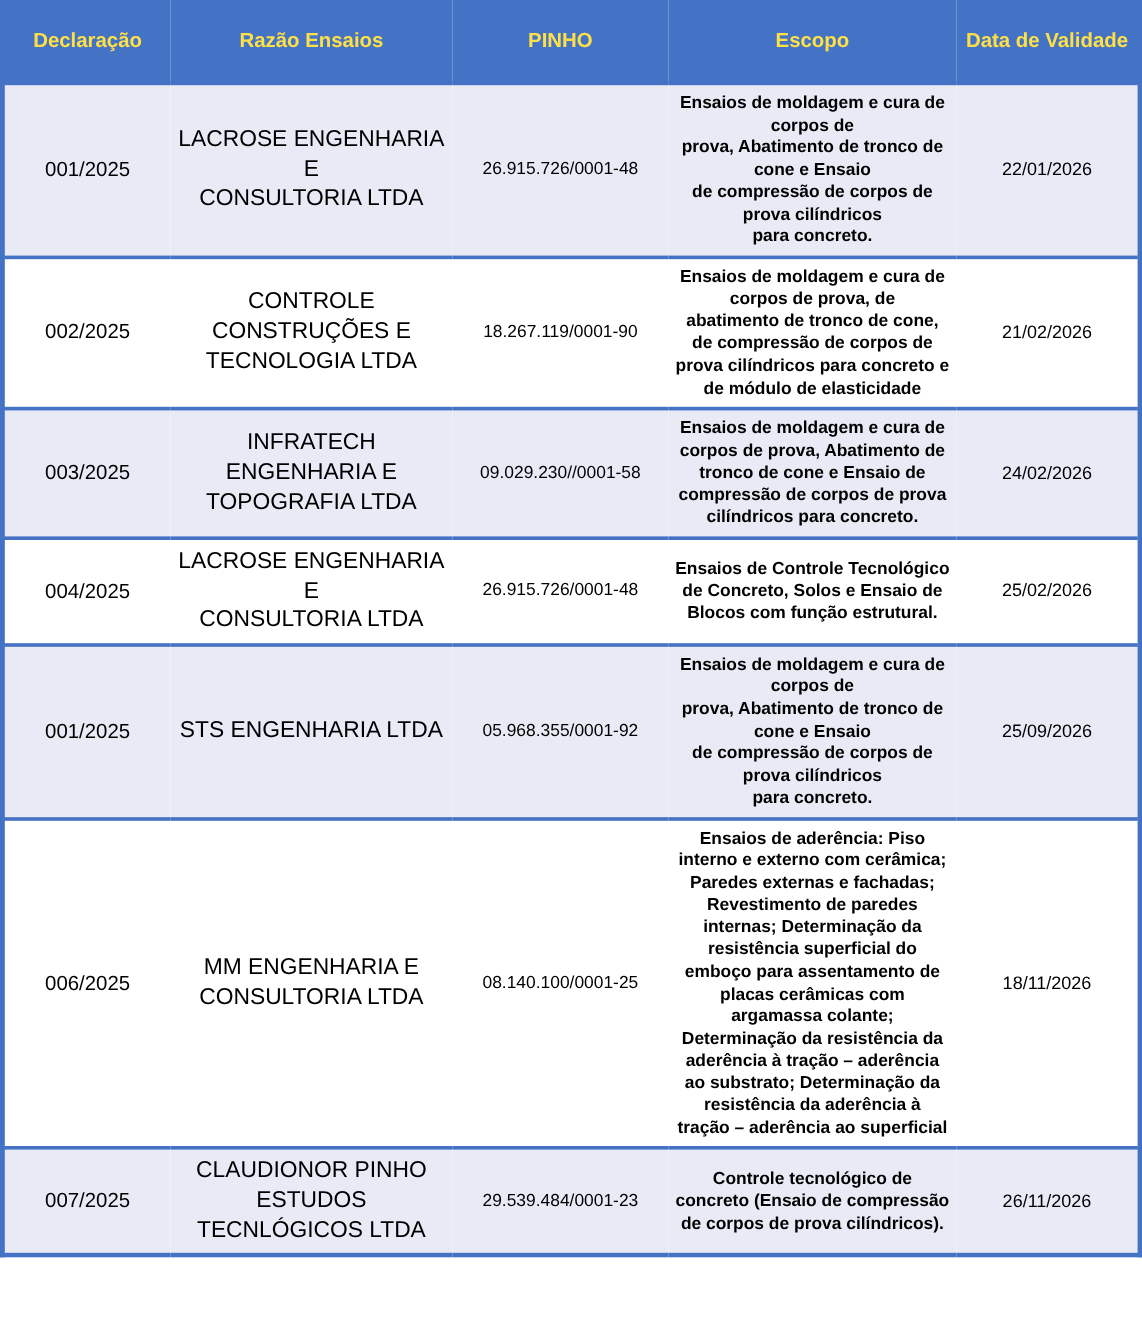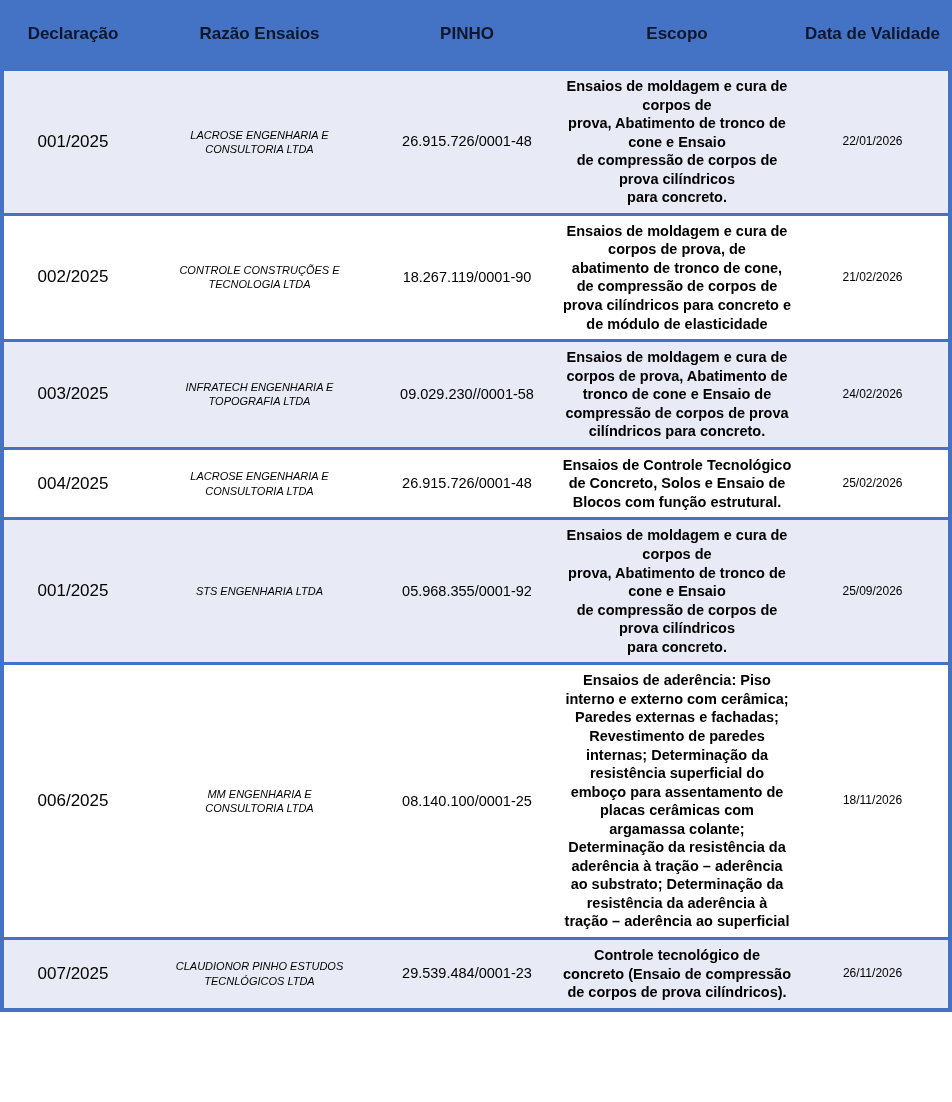--- a/index.html
+++ b/index.html
@@ -22,21 +22,21 @@
     border-bottom: 4px solid #4472C4;
   }
   #decl-table col.c-decl     { width: 140px; }
   #decl-table col.c-razao    { width: 235px; }
   #decl-table col.c-cnpj     { width: 180px; }
   #decl-table col.c-escopo   { width: 240px; }
   #decl-table col.c-validade { width: 153px; }
 
   thead th {
     background: #4472C4;
-    color: #0f172a;
+    color: #fde047;
     font-weight: bold;
     font-size: 17px;
     line-height: 1.18;
     text-align: center;
     vertical-align: middle;
     padding: 8px 4px;
     height: 52px;
     border: none;
   }
 
@@ -49,24 +49,24 @@
 
   tbody td {
     text-align: center;
     vertical-align: middle;
     font-size: 17px;
     line-height: 1.30;
     padding: 6px 4px;
     border: none;
     white-space: pre-line;
   }
-  tbody td.cell-razao    { font-size: 11px; font-style: italic; }
+  tbody td.cell-razao    { font-size: 19px; }
   tbody td.cell-cnpj     { font-size: 14.5px; }
   tbody td.cell-escopo   { font-size: 14.5px; line-height: 1.28; font-weight: bold; }
-  tbody td.cell-validade { font-size: 12px; }
+  tbody td.cell-validade { font-size: 15px; }
 </style>
 </head>
 <body>
 
 <table id="decl-table">
   <colgroup>
     <col class="c-decl">
       <col class="c-razao">
       <col class="c-cnpj">
       <col class="c-escopo">

